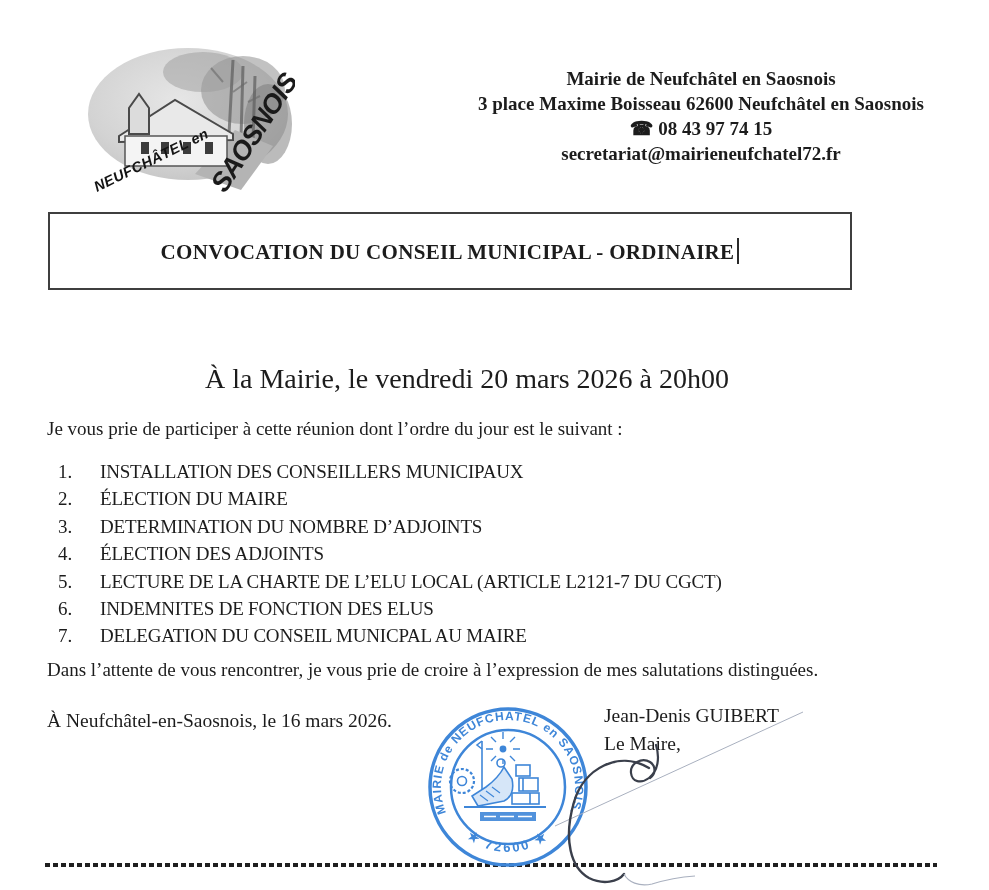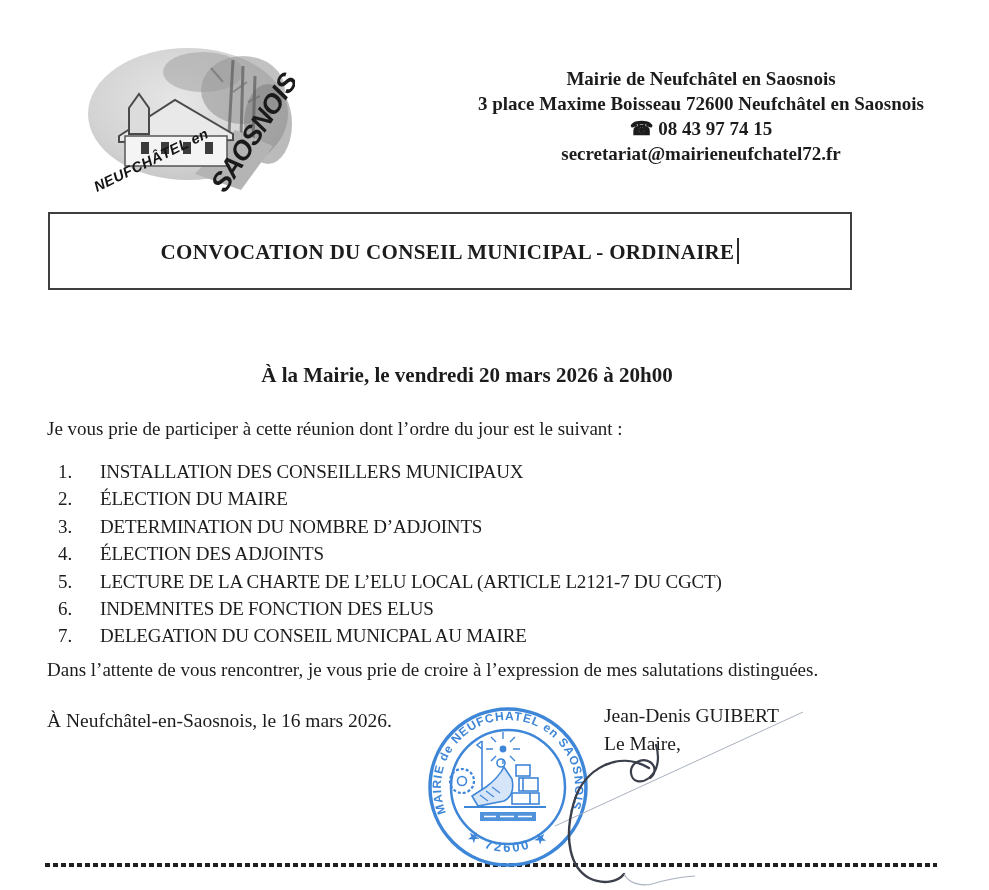--- a/index.html
+++ b/index.html
@@ -29,21 +29,21 @@
   }
   .caret {
     display:inline-block; width:2px; height:26px; background:#2a2a2a;
     margin-left:3px; vertical-align:-5px;
   }
 
   
   .p { position:absolute; font-size:19px; white-space:nowrap; }
   .p-intro        { left:47px; top:320px; }
   .meeting-line   { position:absolute; left:0; width:934px; top:363px;
-                    text-align:center; font-size:21px; font-weight:bold; }
+                    text-align:center; font-size:28px; font-weight:normal; }
   .p-agenda-intro { left:47px; top:418px; }
   .agenda { position:absolute; left:58px; top:461px; list-style:none; font-size:19px; }
   .agenda li { display:flex; height:27.4px; align-items:flex-start; }
   .agenda .num { width:42px; flex:0 0 42px; }
   .agenda .item-text { letter-spacing:-0.2px; }
   .p-closing    { left:47px; top:659px; }
   .p-place-date { left:47px; top:710px; font-size:19.5px; }
   .sig-block { position:absolute; left:604px; top:702px; font-size:19.5px; line-height:28px; z-index:2; }
 
   
@@ -87,21 +87,21 @@
       <rect x="100" y="100" width="8" height="12" fill="#3c3c3c"></rect>
       <rect x="122" y="100" width="8" height="12" fill="#3c3c3c"></rect>
 
       <text transform="translate(14,150) rotate(-26)" font-size="14.5" font-weight="bold" fill="#141414" font-style="italic" letter-spacing="0.5">NEUFCHÂTEL en</text>
       <text transform="translate(142,152) rotate(-57)" font-size="27" font-weight="bold" fill="#1a1a1a" font-style="italic" letter-spacing="-1">SAOSNOIS</text>
     </svg>
   </div>
 
   <div class="letterhead">
     <div>Mairie de Neufchâtel en Saosnois</div>
-    <div>3 place Maxime Boisseau 72600 Neufchâtel en Saosnois</div>
+    <div>3 place Maxime Boisseau 62600 Neufchâtel en Saosnois</div>
     <div>
       <span>☎</span>
       <span>08 43 97 74 15</span>
     </div>
     <div>secretariat@mairieneufchatel72.fr</div>
   </div>
 
   <div class="title-box">
     <div>
       <h1>CONVOCATION DU CONSEIL MUNICIPAL - ORDINAIRE</h1><span class="caret"></span>

